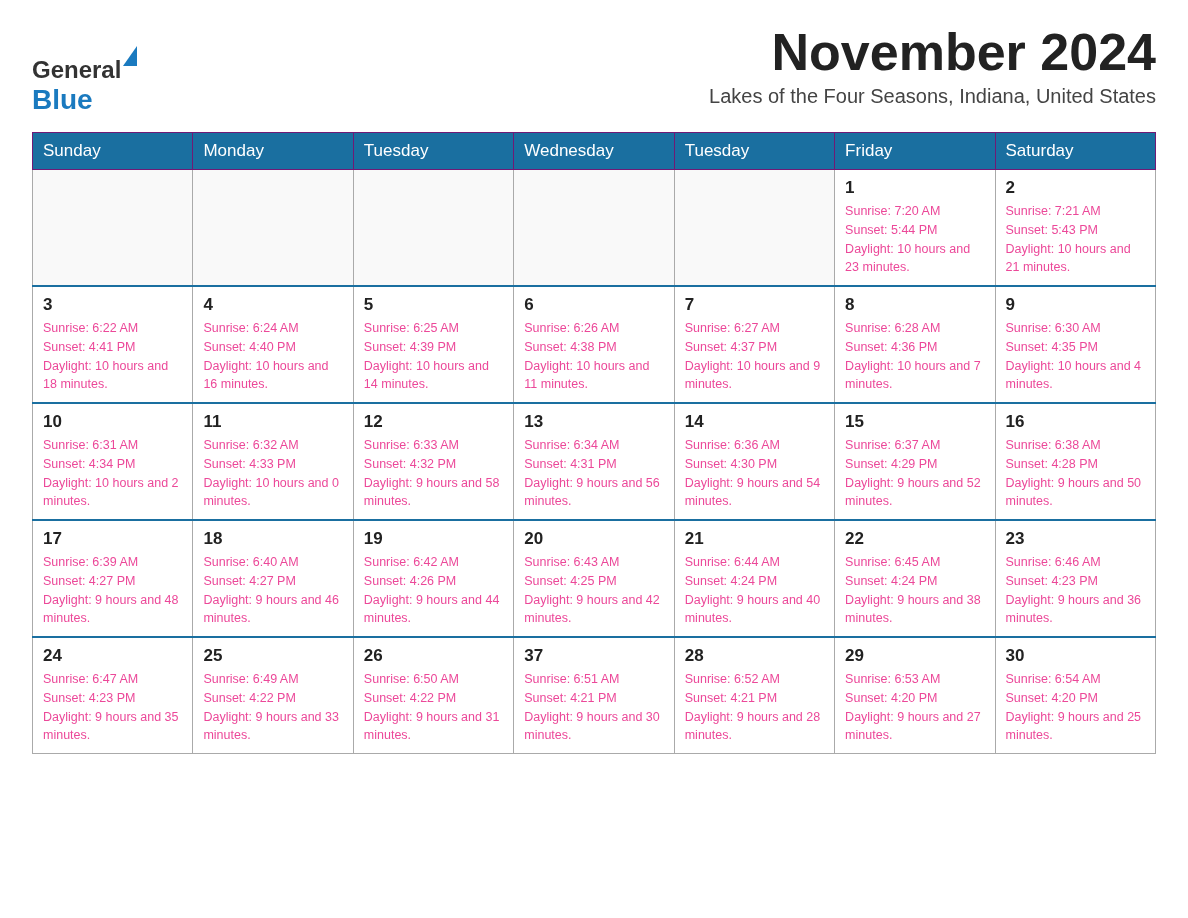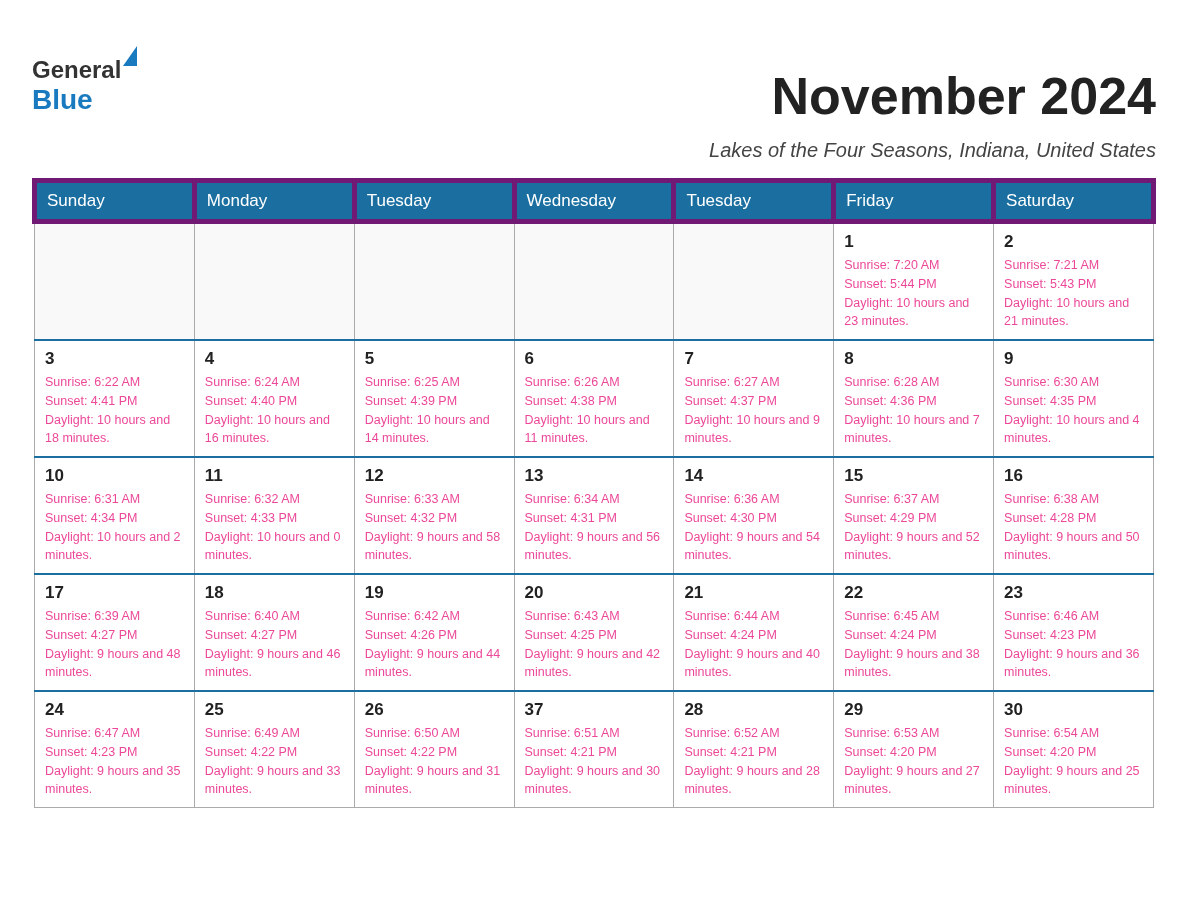--- a/index.html
+++ b/index.html
@@ -23,41 +23,39 @@
       padding-top: 4px;
     }
     .title-area {
       text-align: right;
     }
     .month-title {
       font-size: 52px;
       font-weight: bold;
       color: #222;
       line-height: 1.1;
-      margin-top: 44px;
     }
     .location-subtitle {
       font-size: 20px;
       color: #444;
-      margin-top: 14px;
-      font-style: italic;
+      margin-top: 4px;
     }
     .calendar-table {
       width: 100%;
       border-collapse: collapse;
       margin-top: 16px;
     }
     .calendar-table th {
       background-color: #1a6fa0;
       color: #fff;
       font-size: 17px;
       font-weight: normal;
       padding: 8px 10px;
       text-align: left;
-      border: 5px solid #701a75;
+      border: 1px solid #701a75;
     }
     .calendar-table td {
       vertical-align: top;
       padding: 8px 10px;
       border: 1px solid #aaa;
       width: 14.28%;
       min-height: 110px;
       background: #fff;
       font-size: 13px;
       color: #333;

